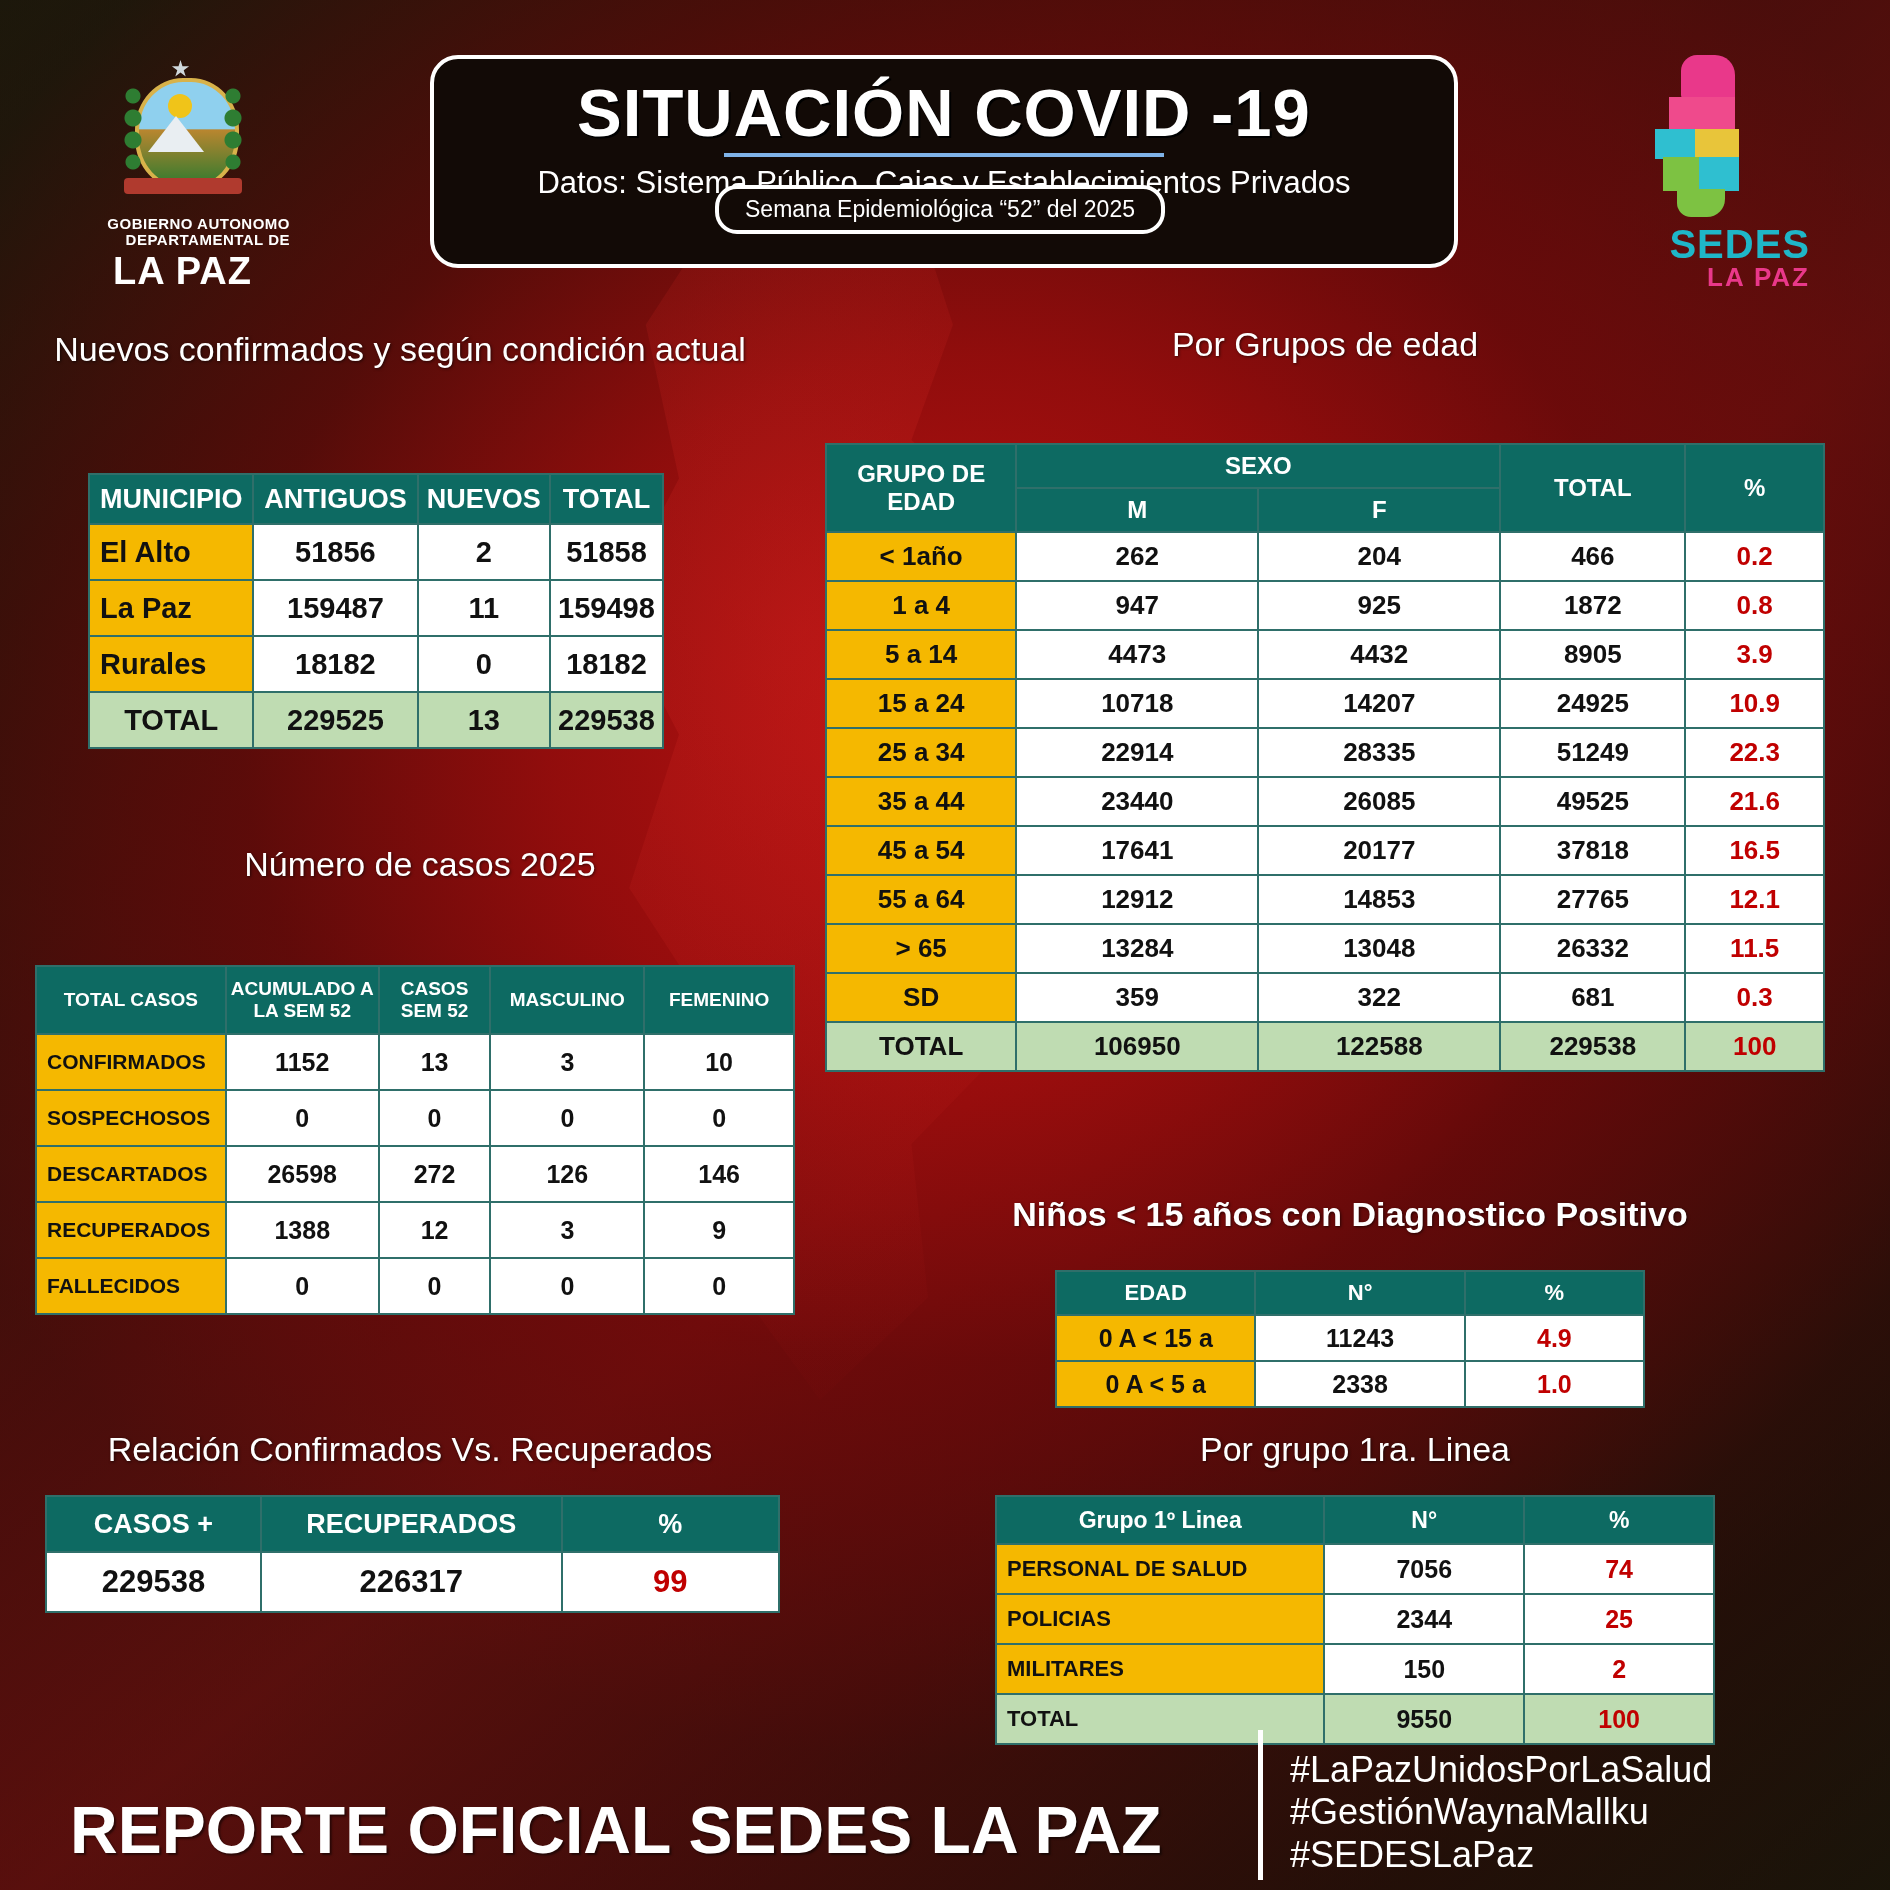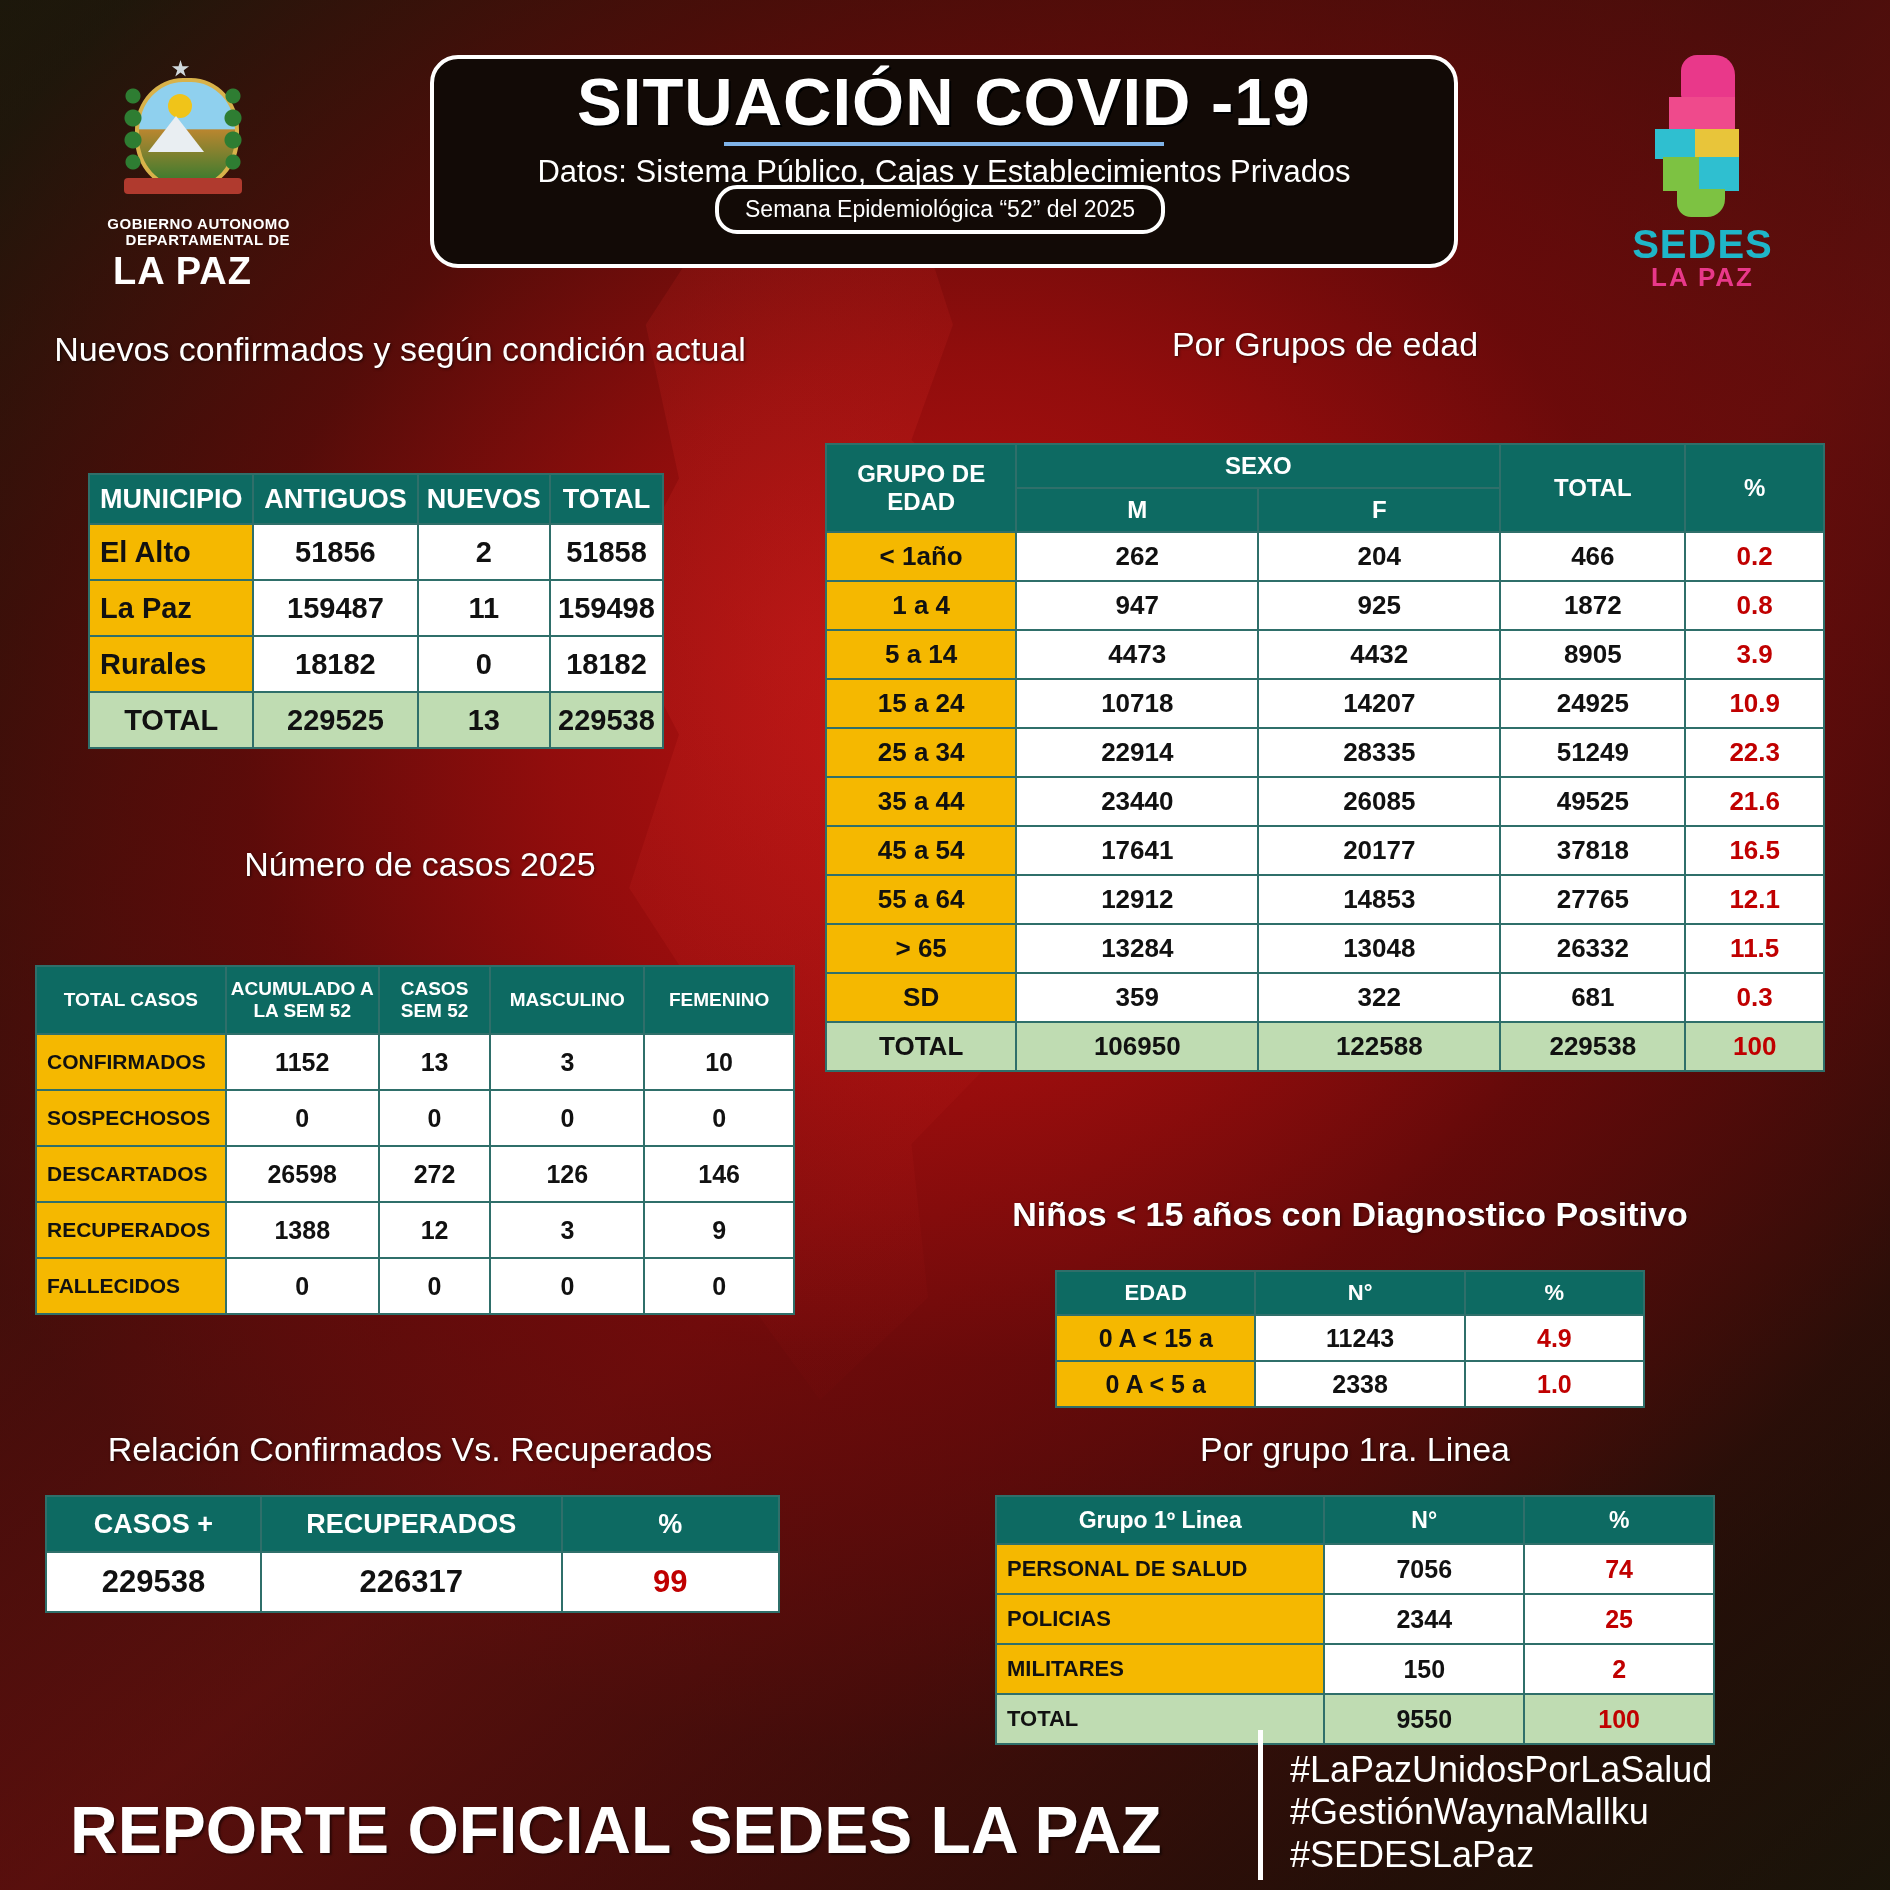--- a/index.html
+++ b/index.html
@@ -16,21 +16,21 @@
     position:absolute;left:430px;top:120px;width:830px;height:1280px;
     background:radial-gradient(ellipse at 45% 40%, rgba(215,40,35,0.55), rgba(150,15,15,0.1) 70%);
     clip-path:polygon(42% 0%,58% 6%,63% 16%,58% 25%,68% 31%,64% 42%,72% 50%,66% 60%,70% 72%,58% 80%,60% 92%,47% 100%,38% 92%,30% 80%,34% 70%,24% 60%,30% 48%,22% 38%,30% 28%,26% 16%,34% 8%);
     opacity:.55;
     pointer-events:none;
   }
   
   .header{position:absolute;left:430px;top:55px;width:1020px;height:205px;
     background:#120a06;border:4px solid #ffffff;border-radius:28px;}
   .h-title{color:#fff;font-weight:bold;font-size:67px;text-align:center;letter-spacing:1px;
-    margin-top:4px;text-shadow:2px 2px 0 #000;}
+    margin-top:15px;text-shadow:2px 2px 0 #000;}
   .h-underline{width:440px;height:4px;background:#7fb3e8;margin:2px auto 0;}
   .h-sub{color:#fff;font-size:31px;text-align:center;margin-top:8px;}
   .h-week{position:absolute;left:50%;transform:translateX(-50%);top:185px;
     background:#120a06;border:4px solid #fff;border-radius:22px;color:#fff;
     font-size:23px;padding:7px 26px;white-space:nowrap;}
 
   
   .logo-left{position:absolute;left:75px;top:60px;width:215px;text-align:center;}
   .shield{width:150px;height:150px;margin:0 auto;position:relative;}
   .shield .ovalbg{position:absolute;left:27px;top:18px;width:96px;height:104px;border-radius:48px/52px;
@@ -42,21 +42,21 @@
     radial-gradient(circle at 50% 34%, #2e7d32 8px, transparent 9px),
     radial-gradient(circle at 50% 56%, #2e7d32 8px, transparent 9px),
     radial-gradient(circle at 50% 78%, #2e7d32 7px, transparent 8px);}
   .shield .laurelL{left:10px;}.shield .laurelR{right:10px;}
   .shield .star{position:absolute;left:64px;top:0;width:18px;height:18px;background:#cfd8dc;
     clip-path:polygon(50% 0%,61% 35%,98% 35%,68% 57%,79% 91%,50% 70%,21% 91%,32% 57%,2% 35%,39% 35%);}
   .shield .ribbon{position:absolute;left:16px;top:118px;width:118px;height:16px;background:#b03a2e;border-radius:4px;}
   .logo-left .l1{color:#fff;font-size:15px;font-weight:bold;line-height:1.05;margin-top:6px;letter-spacing:.5px;text-align:right;}
   .logo-left .l2{color:#fff;font-size:38px;font-weight:bold;letter-spacing:1px;margin-top:2px;}
 
-  .logo-right{position:absolute;right:80px;top:55px;width:215px;text-align:center;}
+  .logo-right{position:absolute;right:80px;top:55px;width:215px;text-align:right;}
   .sedes-map{width:120px;height:165px;margin:0 auto;position:relative;}
   .sedes-map .p{position:absolute;}
   .sr1{left:38px;top:0;width:54px;height:46px;background:#e9388a;border-radius:16px 20px 4px 6px;}
   .sr2{left:26px;top:42px;width:66px;height:34px;background:#ef4a8c;}
   .sr3{left:12px;top:74px;width:40px;height:30px;background:#2fbfd0;}
   .sr4{left:52px;top:74px;width:44px;height:30px;background:#e8c53a;}
   .sr5{left:20px;top:102px;width:36px;height:34px;background:#7dc242;}
   .sr6{left:56px;top:102px;width:40px;height:34px;background:#2fbfd0;}
   .sr7{left:34px;top:134px;width:48px;height:28px;background:#7dc242;border-radius:0 0 18px 14px;}
   .sedes-t1{color:#1fb6c8;font-size:40px;font-weight:bold;letter-spacing:1px;line-height:1;margin-top:4px;}

